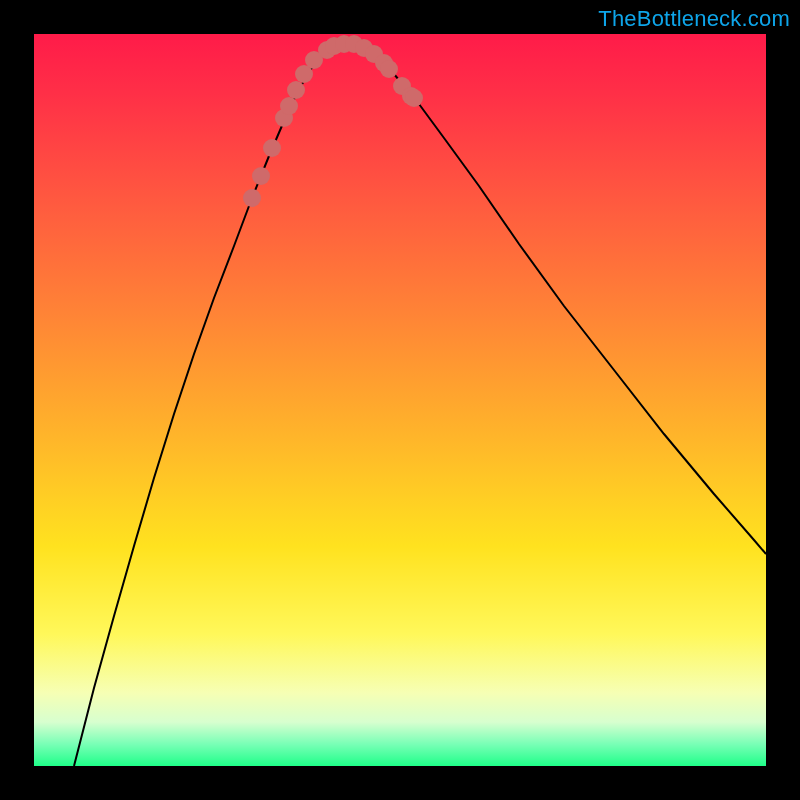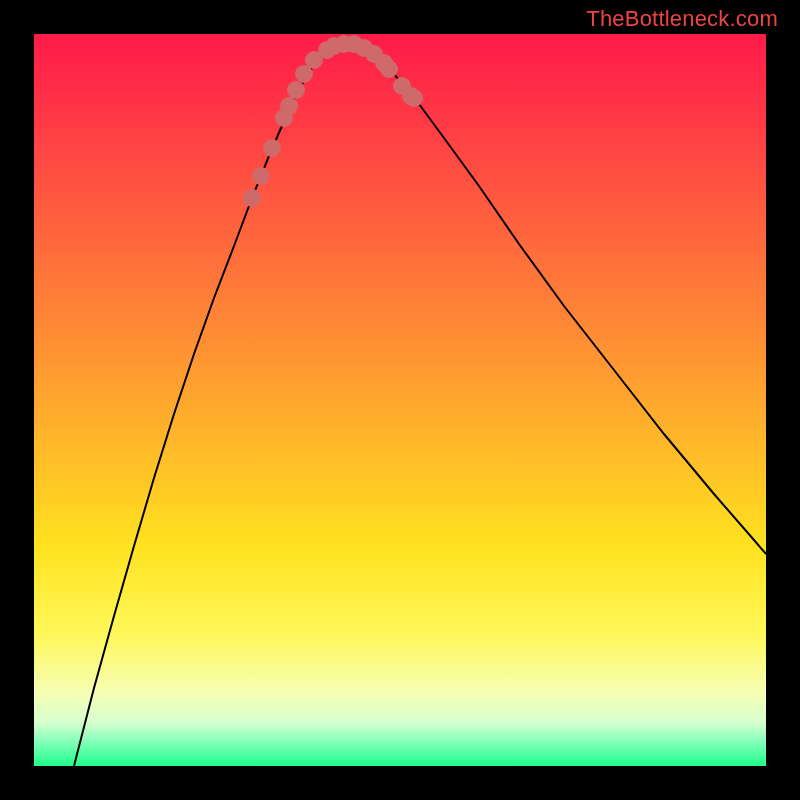--- a/index.html
+++ b/index.html
@@ -37,22 +37,22 @@
       #fff85a 82%,
       #f6ffb4 90%,
       #d7ffcf 94%,
       #79ffb6 97%,
       #1fff89 100%
     );
   }
   .watermark {
     position: absolute;
     top: 6px;
-    right: 22px;
-    color: #ef4444;
+    right: 10px;
+    color: #0ea5e9;
     font-size: 22px;
     letter-spacing: 0.2px;
     font-weight: 400;
   }
   svg.overlay {
     position: absolute;
     left: 34px;
     top: 34px;
     width: 732px;
     height: 732px;

